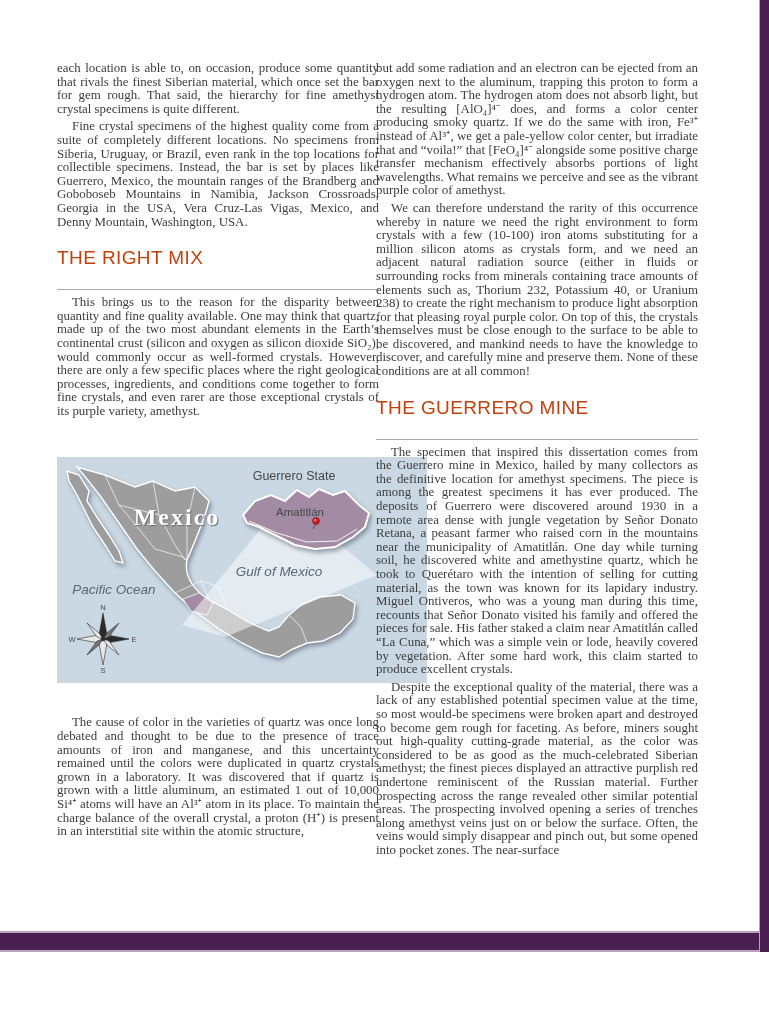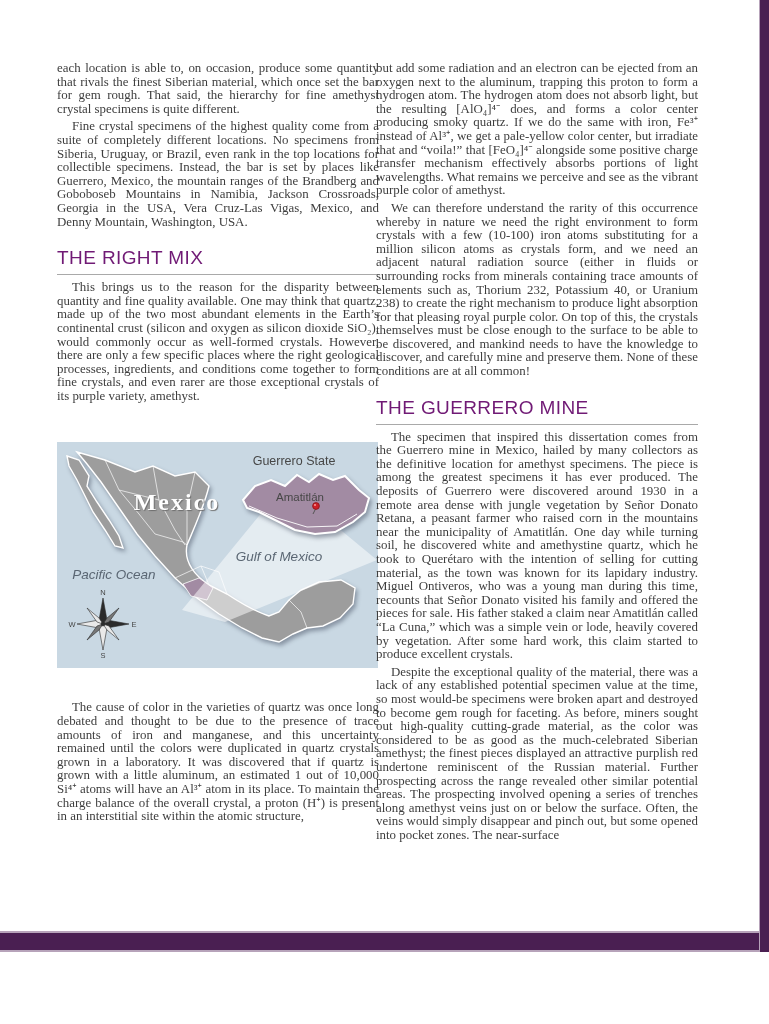--- a/index.html
+++ b/index.html
@@ -5,23 +5,23 @@
   html,body{margin:0;padding:0;background:#ffffff;}
   .page{position:relative;width:769px;height:1024px;background:#ffffff;overflow:hidden;
         font-family:"Liberation Serif",serif;}
   .col{position:absolute;top:62px;width:322px;}
   .col-left{left:57px;}
   .col-right{left:376px;}
   .body-p{font-size:12.9px;line-height:13.6px;color:#3d3d3d;text-align:justify;
           margin:0 0 4px 0;hyphens:auto;-webkit-hyphens:auto;}
   .ind{text-indent:15px;}
   .section-heading{font-family:"Liberation Sans",sans-serif;font-weight:400;
-          font-size:19px;line-height:22px;color:#701a75;letter-spacing:.4px;
-          margin:18px 0 6px 0;padding-bottom:5px;border-bottom:1px solid #a9a9a9;}
-  .map-figure{margin:39px 0 0 0;width:321px;height:226px;background:#c9d8e3;}
+          font-size:19px;line-height:22px;color:#c2410c;letter-spacing:.4px;
+          margin:18px 0 6px 0;padding-bottom:20px;border-bottom:1px solid #a9a9a9;}
+  .map-figure{margin:39px 0 0 0;width:370px;height:226px;background:#c9d8e3;}
   .map-figure svg{display:block;}
   .caption{font-family:"Liberation Sans",sans-serif;font-style:italic;
           font-size:13px;line-height:14.4px;color:#3b3b3b;margin:9px 0 0 0;}
   .mt{margin-top:33px;}
   .bottom-bar{position:absolute;left:0;right:0;top:931px;height:17px;background:#4a1f52;
           border-top:2px solid #b7a3ba;border-bottom:2px solid #b7a3ba;}
   .side-bar{position:absolute;top:0;right:0;width:9px;height:952px;background:#4a1f52;
           border-left:1px solid #b7a3ba;}
   .land{fill:#9d9d9d;stroke:#ffffff;stroke-width:1.4;}
   .stateline{fill:none;stroke:#ffffff;stroke-width:0.8;opacity:.85;}

